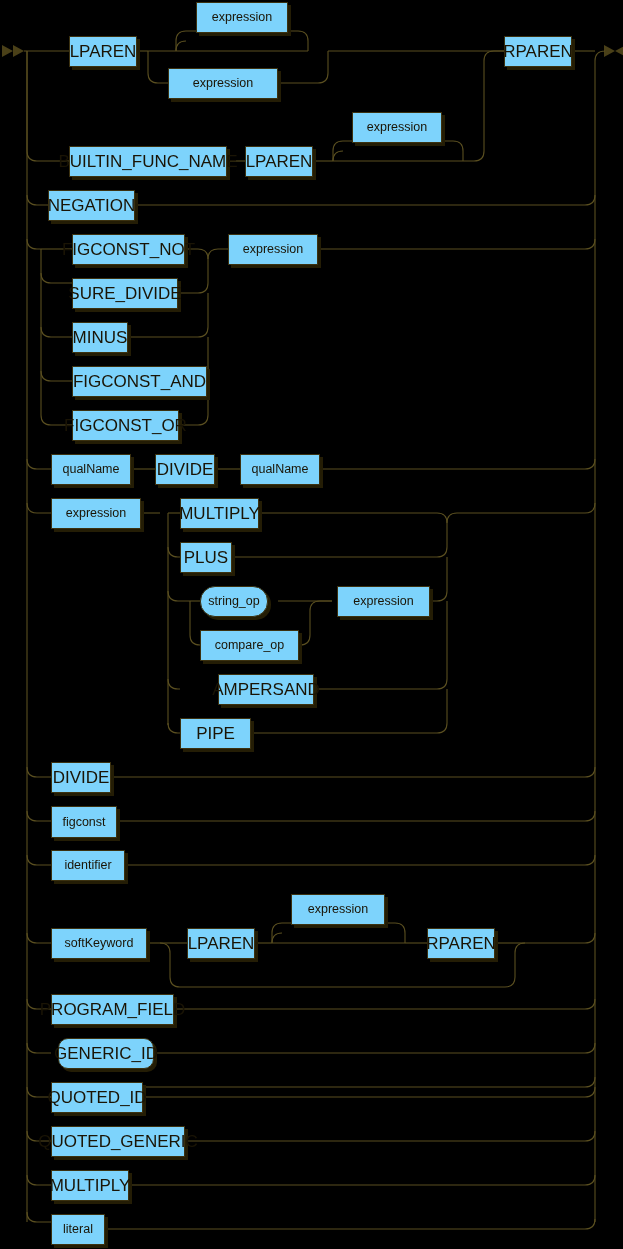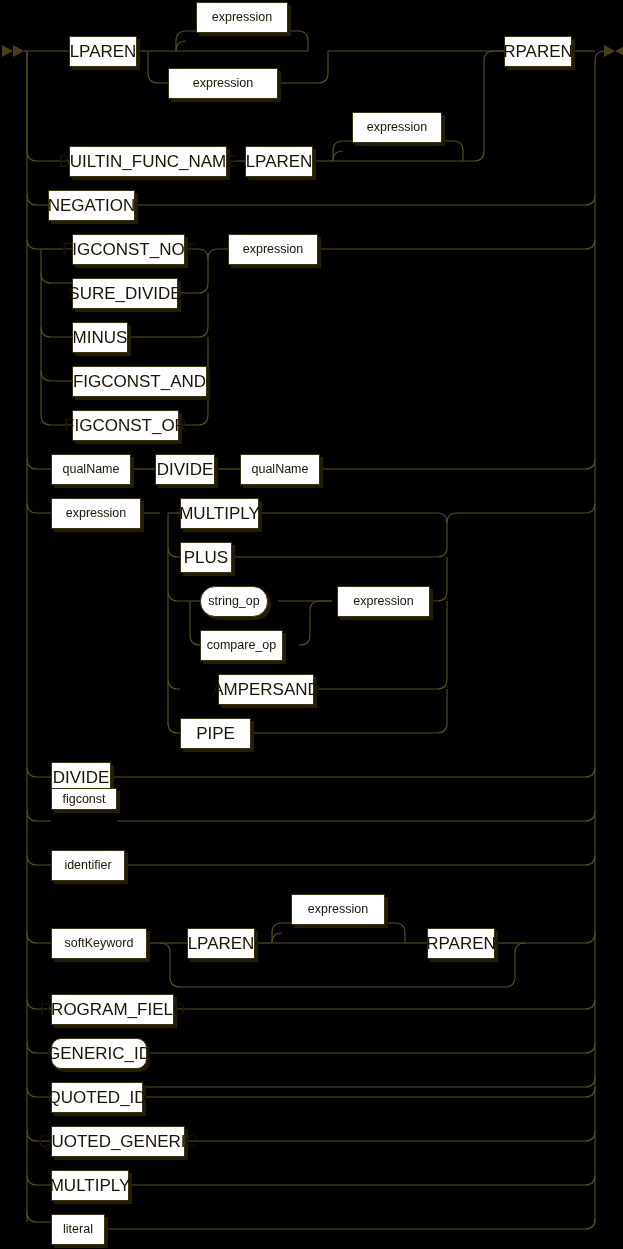--- a/index.html
+++ b/index.html
@@ -26,21 +26,21 @@
     stroke:#5a4f20;
     stroke-width:1.1;
   }
   .rail-marker{
     fill:#4a4018;
     stroke:none;
   }
   .node{
     position:absolute;
     box-sizing:border-box;
-    background:#ffffff;
+    background:#7dd3fc;
     border:1px solid #3b3110;
     color:#1a1405;
     display:flex;
     align-items:center;
     justify-content:center;
     box-shadow:3px 3px 0 0 #241d05;
     white-space:nowrap;
     line-height:1;
     z-index:3;
   }
@@ -230,45 +230,45 @@
   <div class="node nonterm" style="left:240px; top:454px; width:80px;  height:31px;">qualName</div>
 
   <div class="node nonterm" style="left:51px;  top:498px; width:90px;  height:31px;">expression</div>
 
   <div class="node term" style="left:180px; top:498px; width:79px;  height:31px;">MULTIPLY</div>
 
   <div class="node term" style="left:180px; top:542px; width:52px;  height:31px;">PLUS</div>
 
   <div class="node nonterm" style="left:200px; top:586px; width:68px;  height:31px;border-radius:15px;">string_op</div>
 
-  <div class="node nonterm" style="left:200px; top:630px; width:83px;  height:31px;">compare_op</div>
+  <div class="node nonterm" style="left:200px; top:630px; width:99px;  height:31px;">compare_op</div>
 
   <div class="node nonterm" style="left:337px; top:586px; width:93px;  height:31px;">expression</div>
 
   <div class="node term" style="left:180px; top:674px; width:96px;  height:31px;margin-left:38px;">AMPERSAND</div>
 
   <div class="node term" style="left:180px; top:718px; width:71px;  height:31px;">PIPE</div>
 
   <div class="node term" style="left:51px;  top:762px; width:60px;  height:31px;">DIVIDE</div>
 
-  <div class="node nonterm" style="left:51px;  top:788px; width:66px;  height:22px;">figconst</div>
+  <div class="node nonterm" style="left:51px;  top:806px; width:66px;  height:32px;">figconst</div>
 
   <div class="node nonterm" style="left:51px;  top:850px; width:74px;  height:31px;">identifier</div>
 
   <div class="node nonterm" style="left:51px;  top:928px; width:96px;  height:31px;">softKeyword</div>
 
   <div class="node term" style="left:187px; top:928px; width:68px;  height:31px;">LPAREN</div>
 
   <div class="node nonterm" style="left:291px; top:894px; width:94px;  height:31px;">expression</div>
 
   <div class="node term" style="left:427px; top:928px; width:68px;  height:31px;">RPAREN</div>
 
   <div class="node term" style="left:51px;  top:994px; width:123px; height:31px;">PROGRAM_FIELD</div>
 
-  <div class="node term" style="left:51px;  top:1038px; width:96px; height:31px;border-radius:10px;">GENERIC_ID</div>
+  <div class="node term" style="left:58px;  top:1038px; width:96px; height:31px;border-radius:10px;">GENERIC_ID</div>
 
   <div class="node term" style="left:51px;  top:1082px; width:92px; height:31px;">QUOTED_ID</div>
 
   <div class="node term" style="left:51px;  top:1126px; width:134px; height:31px;">QUOTED_GENERIC</div>
 
   <div class="node term" style="left:51px;  top:1170px; width:78px; height:31px;">MULTIPLY</div>
 
   <div class="node nonterm" style="left:51px;  top:1214px; width:54px; height:31px;">literal</div>
 
 </div>

